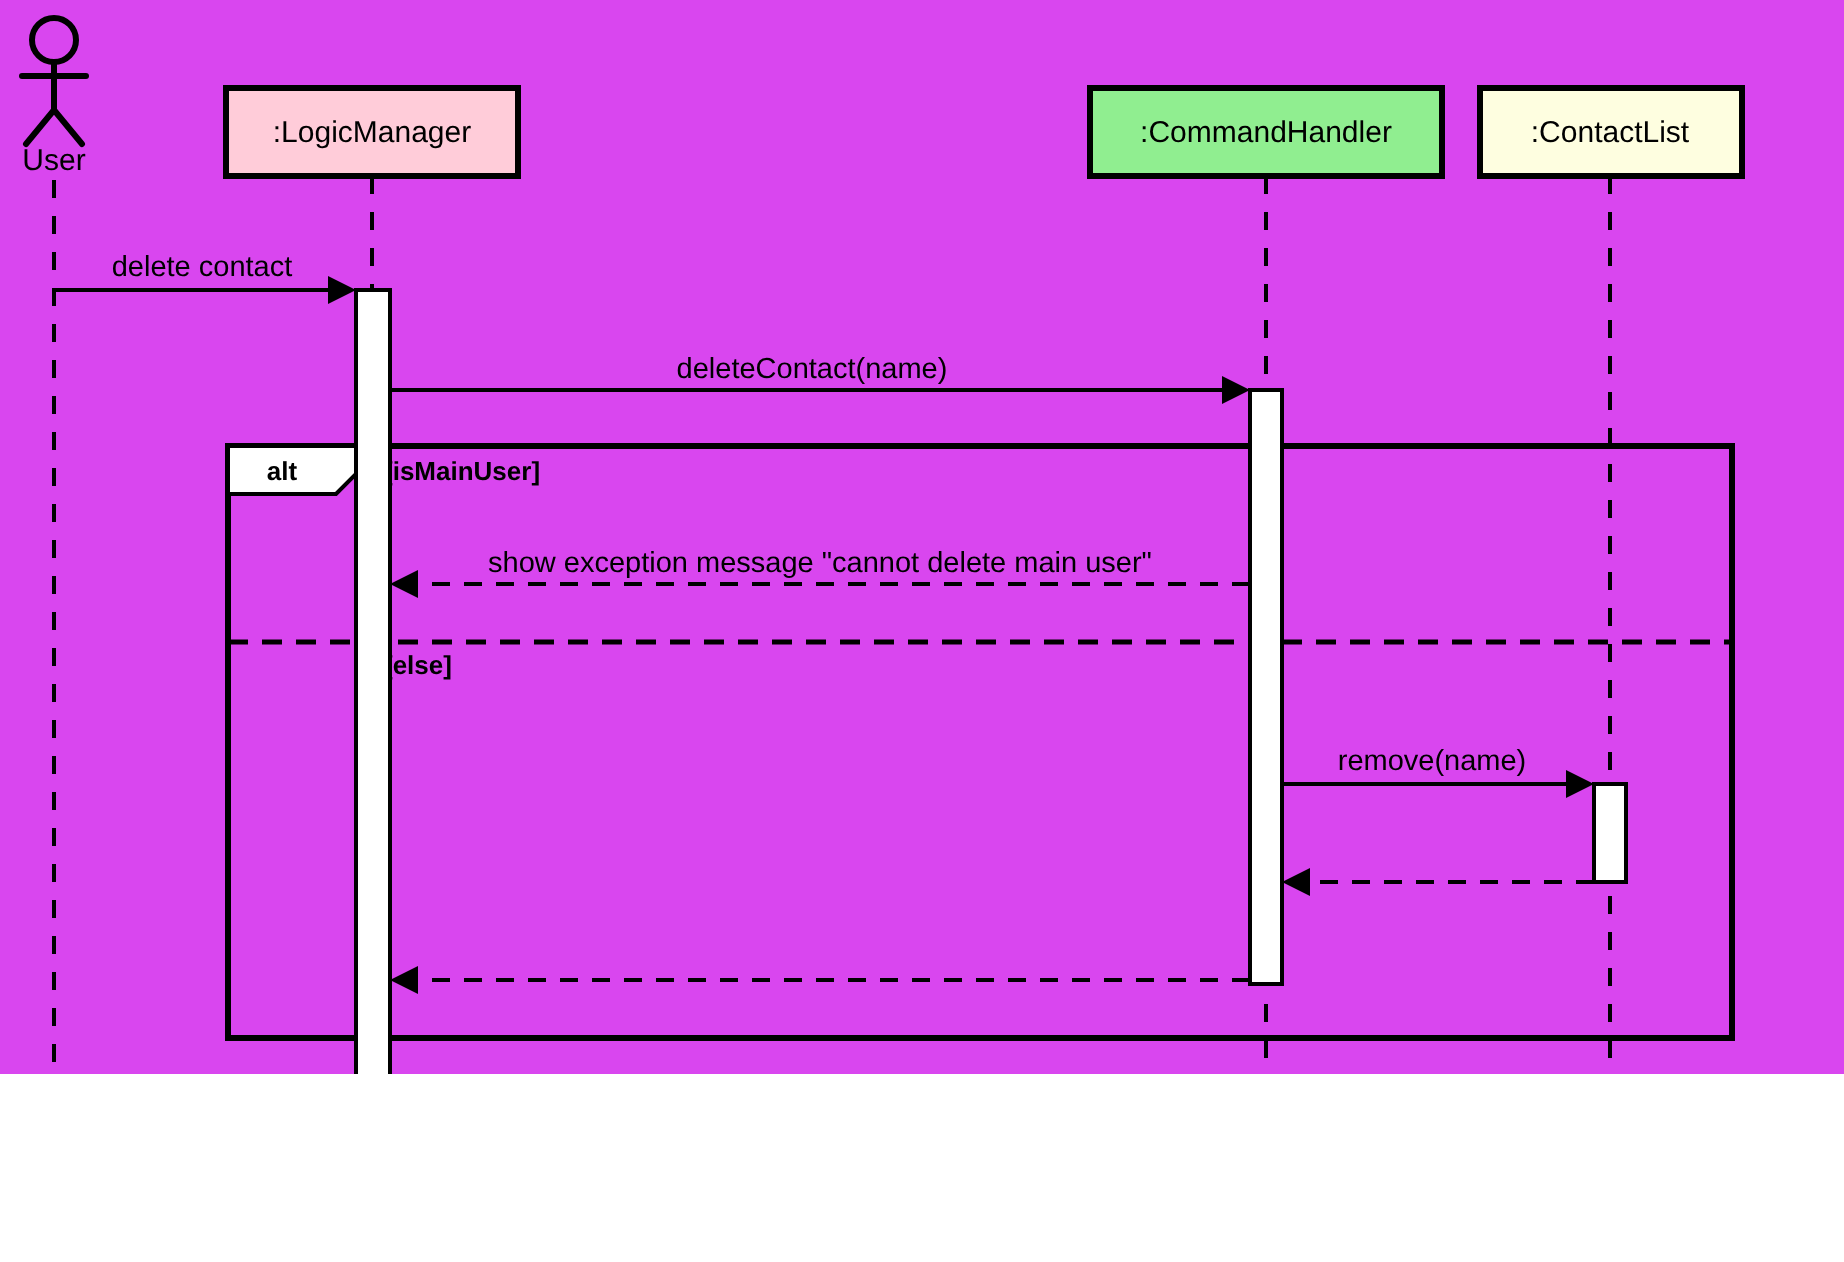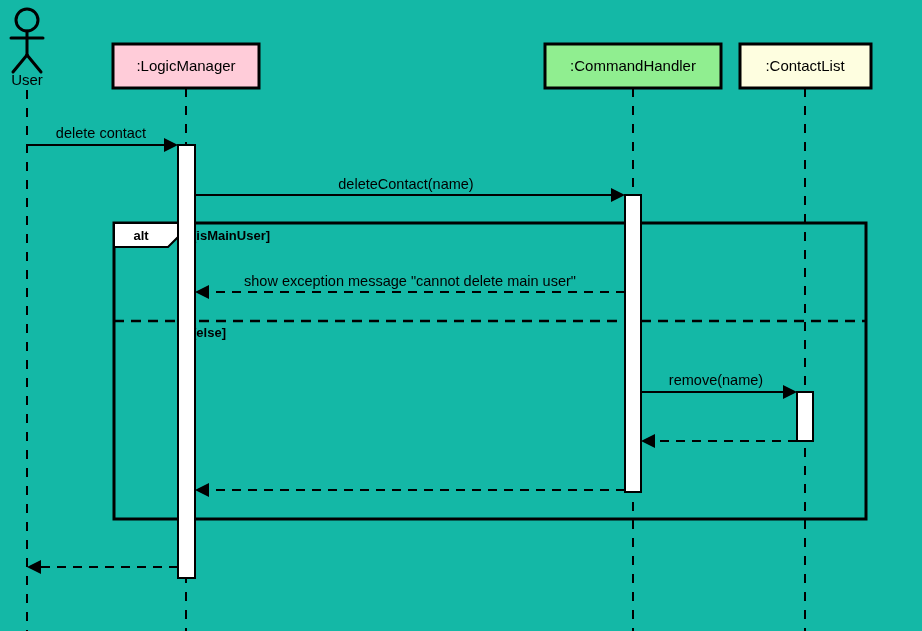--- a/index.html
+++ b/index.html
@@ -7,22 +7,22 @@
     margin: 0;
     padding: 0;
     background: #ffffff;
   }
   body {
     font-family: "Liberation Sans", sans-serif;
   }
   #diagram-root {
     position: relative;
     width: 922px;
-    height: 631px;
-    background: #14b8a6;
+    height: 537px;
+    background: #d946ef;
     overflow: hidden;
   }
   svg.diagram-canvas {
     position: absolute;
     top: 0;
     left: 0;
     width: 922px;
     height: 631px;
   }
   .lifeline-dash {

